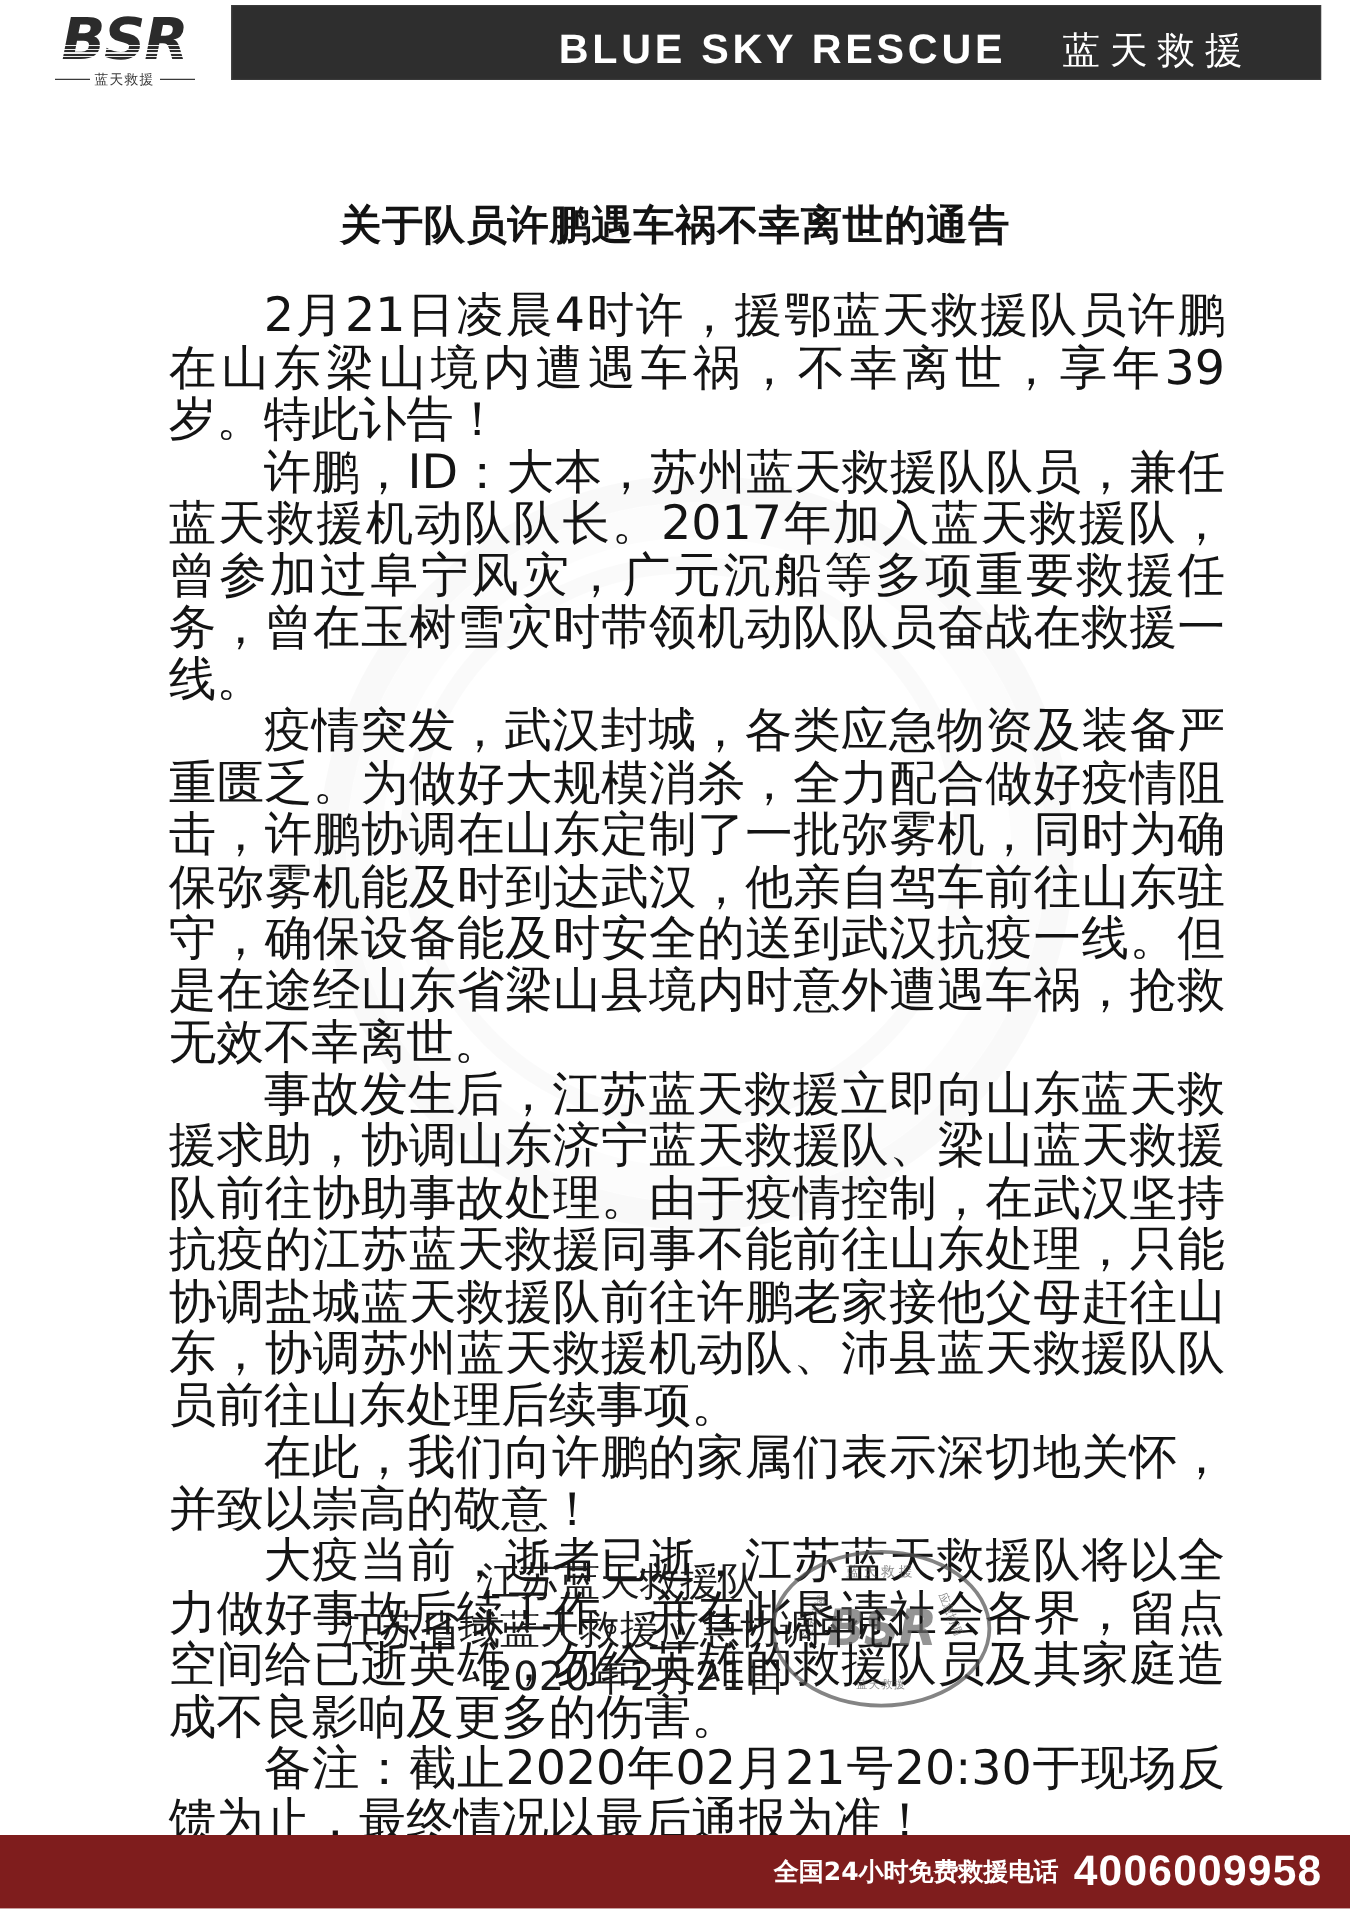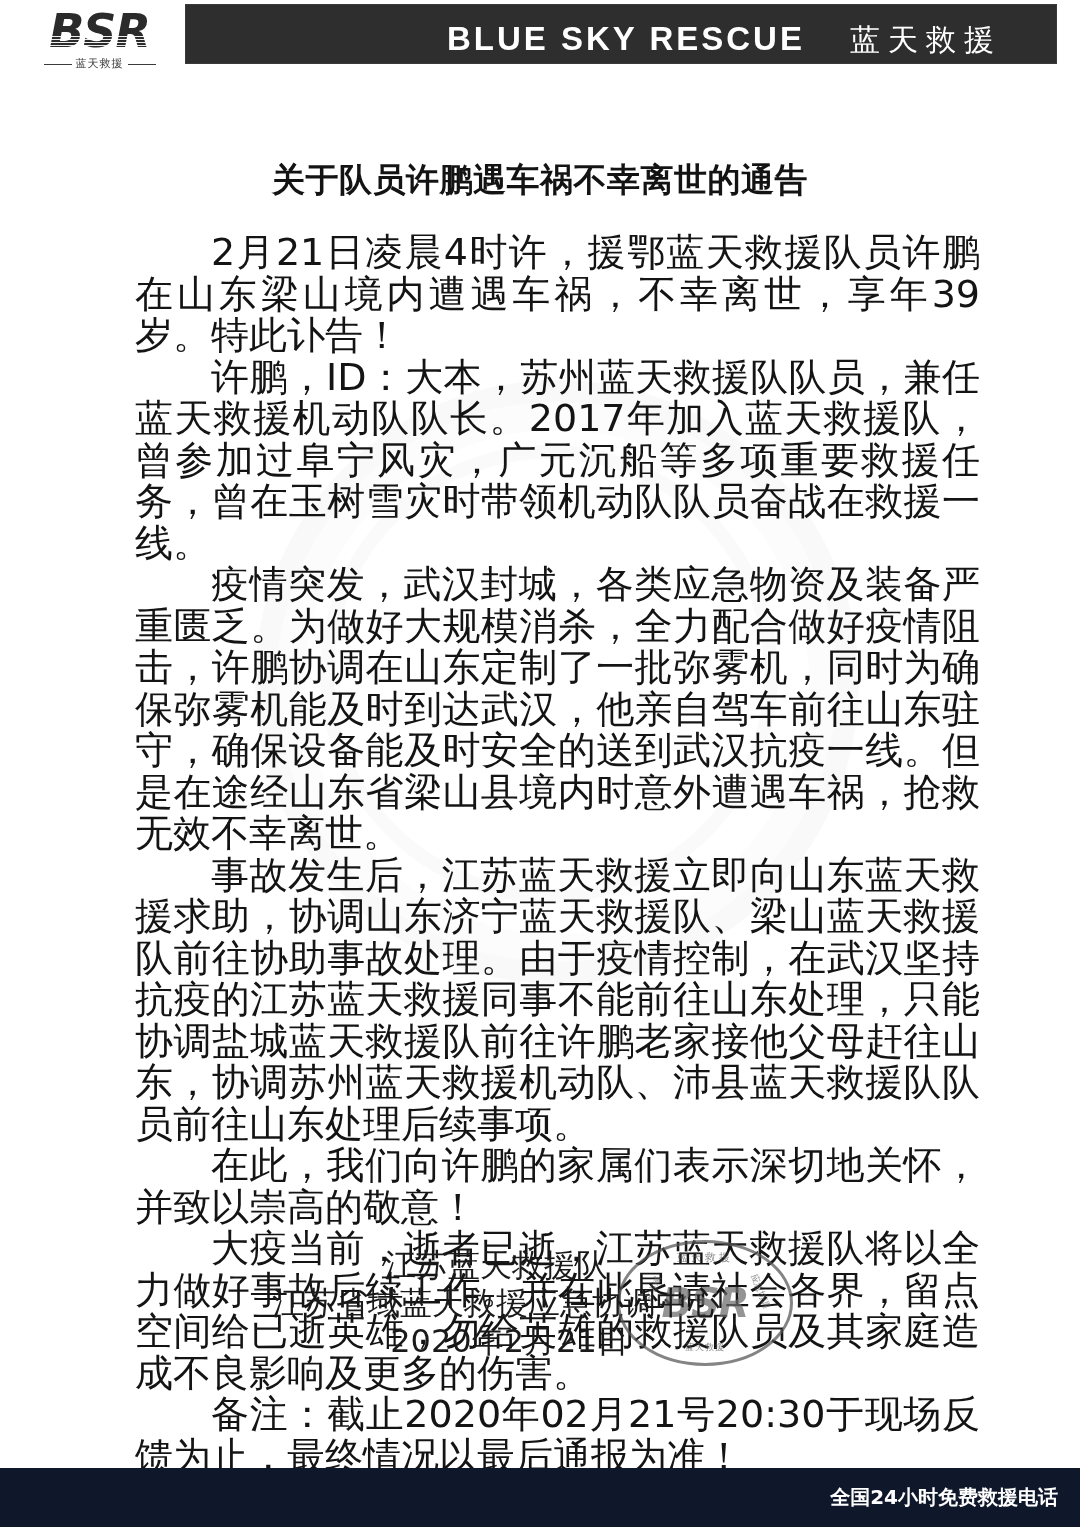--- a/index.html
+++ b/index.html
@@ -271,21 +271,21 @@
     transform: rotate(68deg);
   }
 
   
   .footer {
     position: absolute;
     left: 0;
     bottom: 0;
     width: 1080px;
     height: 59px;
-    background: #0f172a;
+    background: #7f1d1d;
   }
   .footer-inner {
     position: absolute;
     right: 22px;
     top: 0;
     height: 59px;
     display: flex;
     align-items: center;
     gap: 12px;
   }
@@ -353,16 +353,17 @@
 
   <div class="signature">
     <div class="sig-line">江苏蓝天救援队</div>
     <div class="sig-line wide">江苏省域蓝天救援应急协调中心</div>
     <div class="sig-line date">2020年2月21日</div>
   </div>
 
   <div class="footer">
     <div class="footer-inner">
       <span class="footer-label">全国24小时免费救援电话</span>
+      <span class="footer-phone">4006009958</span>
     </div>
   </div>
 
 </div>
 
 </body></html>

